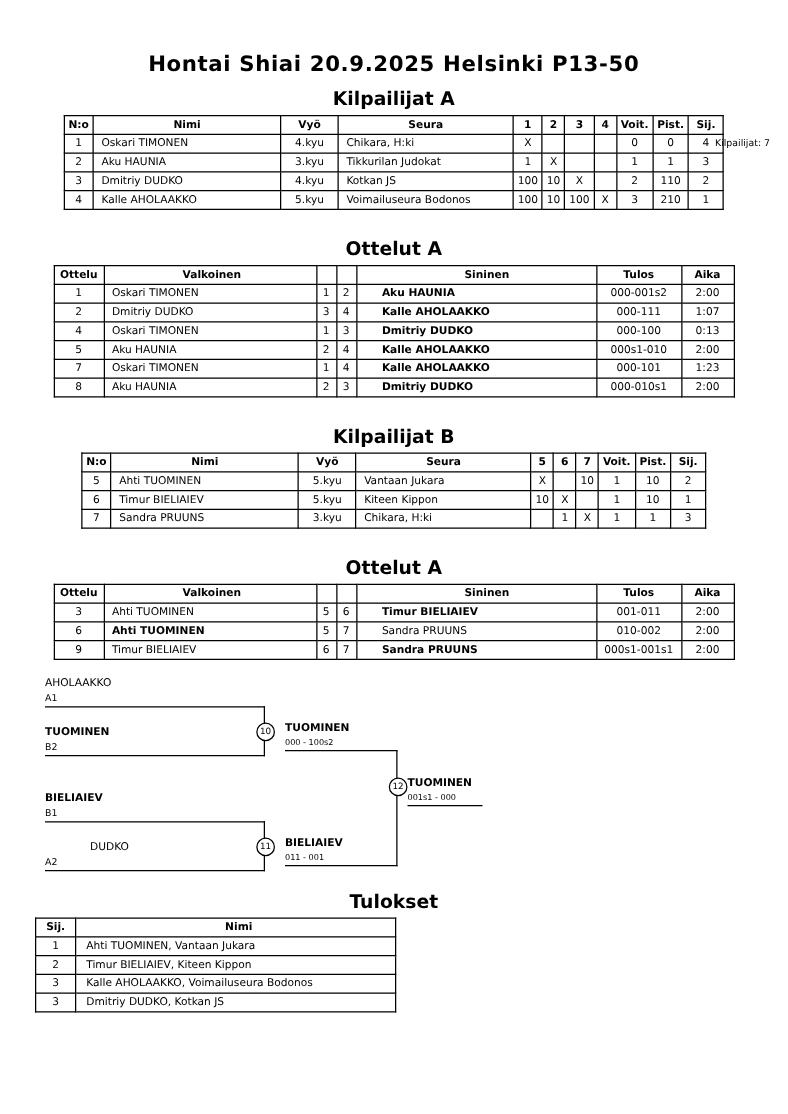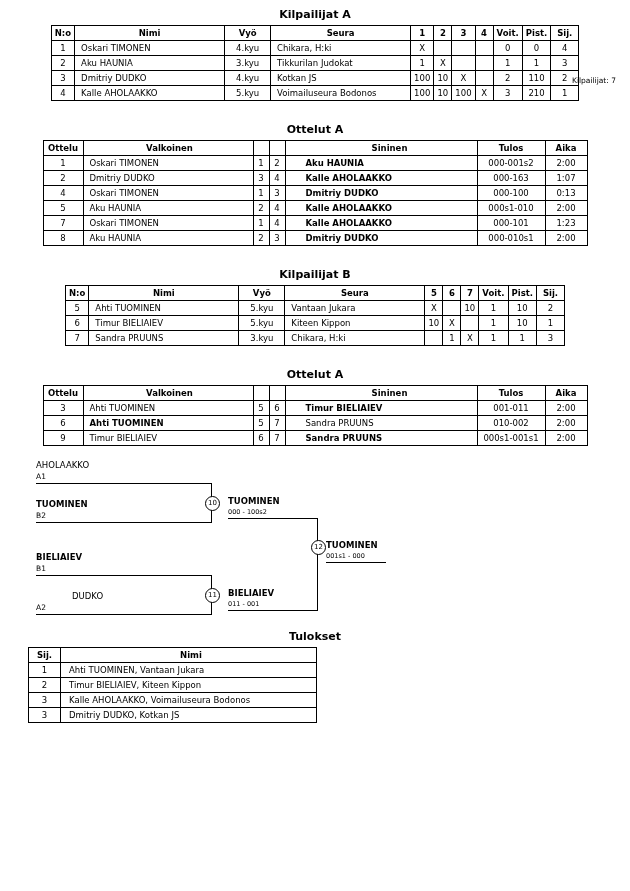--- a/index.html
+++ b/index.html
@@ -28,21 +28,21 @@
     margin-top: 42px;
   }
   .competitor-count {
     position: absolute;
     right: 14px;
     top: 68px;
     font-size: 7.5px;
   }
   .section-head {
     text-align: center;
-    font-size: 11px;
+    font-size: 15px;
     font-weight: bold;
     margin-top: 8px;
     margin-bottom: 4px;
   }
   table {
     border-collapse: collapse;
     font-size: 8.5px;
   }
   table.grid td, table.grid th {
     border: 1px solid #000;
@@ -121,20 +121,21 @@
     font-size: 7px;
     line-height: 13px;
   }
   .spacer-lg { height: 14px; }
 </style>
 </head>
 <body>
 
 <div class="page">
 
+  <div class="title">Hontai Shiai  20.9.2025  Helsinki   P13-50</div>
   <div class="competitor-count">Kilpailijat: 7</div>
 
   <div class="section-head">Kilpailijat A</div>
   <table class="grid tbl-comp">
     <thead>
       <tr>
         <th class="no">N:o</th>
         <th class="name">Nimi</th>
         <th class="belt">Vyö</th>
         <th class="club">Seura</th>
@@ -226,21 +227,21 @@
         <td class="blue bold">Aku HAUNIA</td>
         <td class="tulos">000-001s2</td>
         <td class="aika">2:00</td>
       </tr>
       <tr>
         <td class="ottelu">2</td>
         <td class="white">Dmitriy DUDKO</td>
         <td class="pt">3</td>
         <td class="pt">4</td>
         <td class="blue bold">Kalle AHOLAAKKO</td>
-        <td class="tulos">000-163</td>
+        <td class="tulos">000-111</td>
         <td class="aika">1:07</td>
       </tr>
       <tr>
         <td class="ottelu">4</td>
         <td class="white">Oskari TIMONEN</td>
         <td class="pt">1</td>
         <td class="pt">3</td>
         <td class="blue bold">Dmitriy DUDKO</td>
         <td class="tulos">000-100</td>
         <td class="aika">0:13</td>

